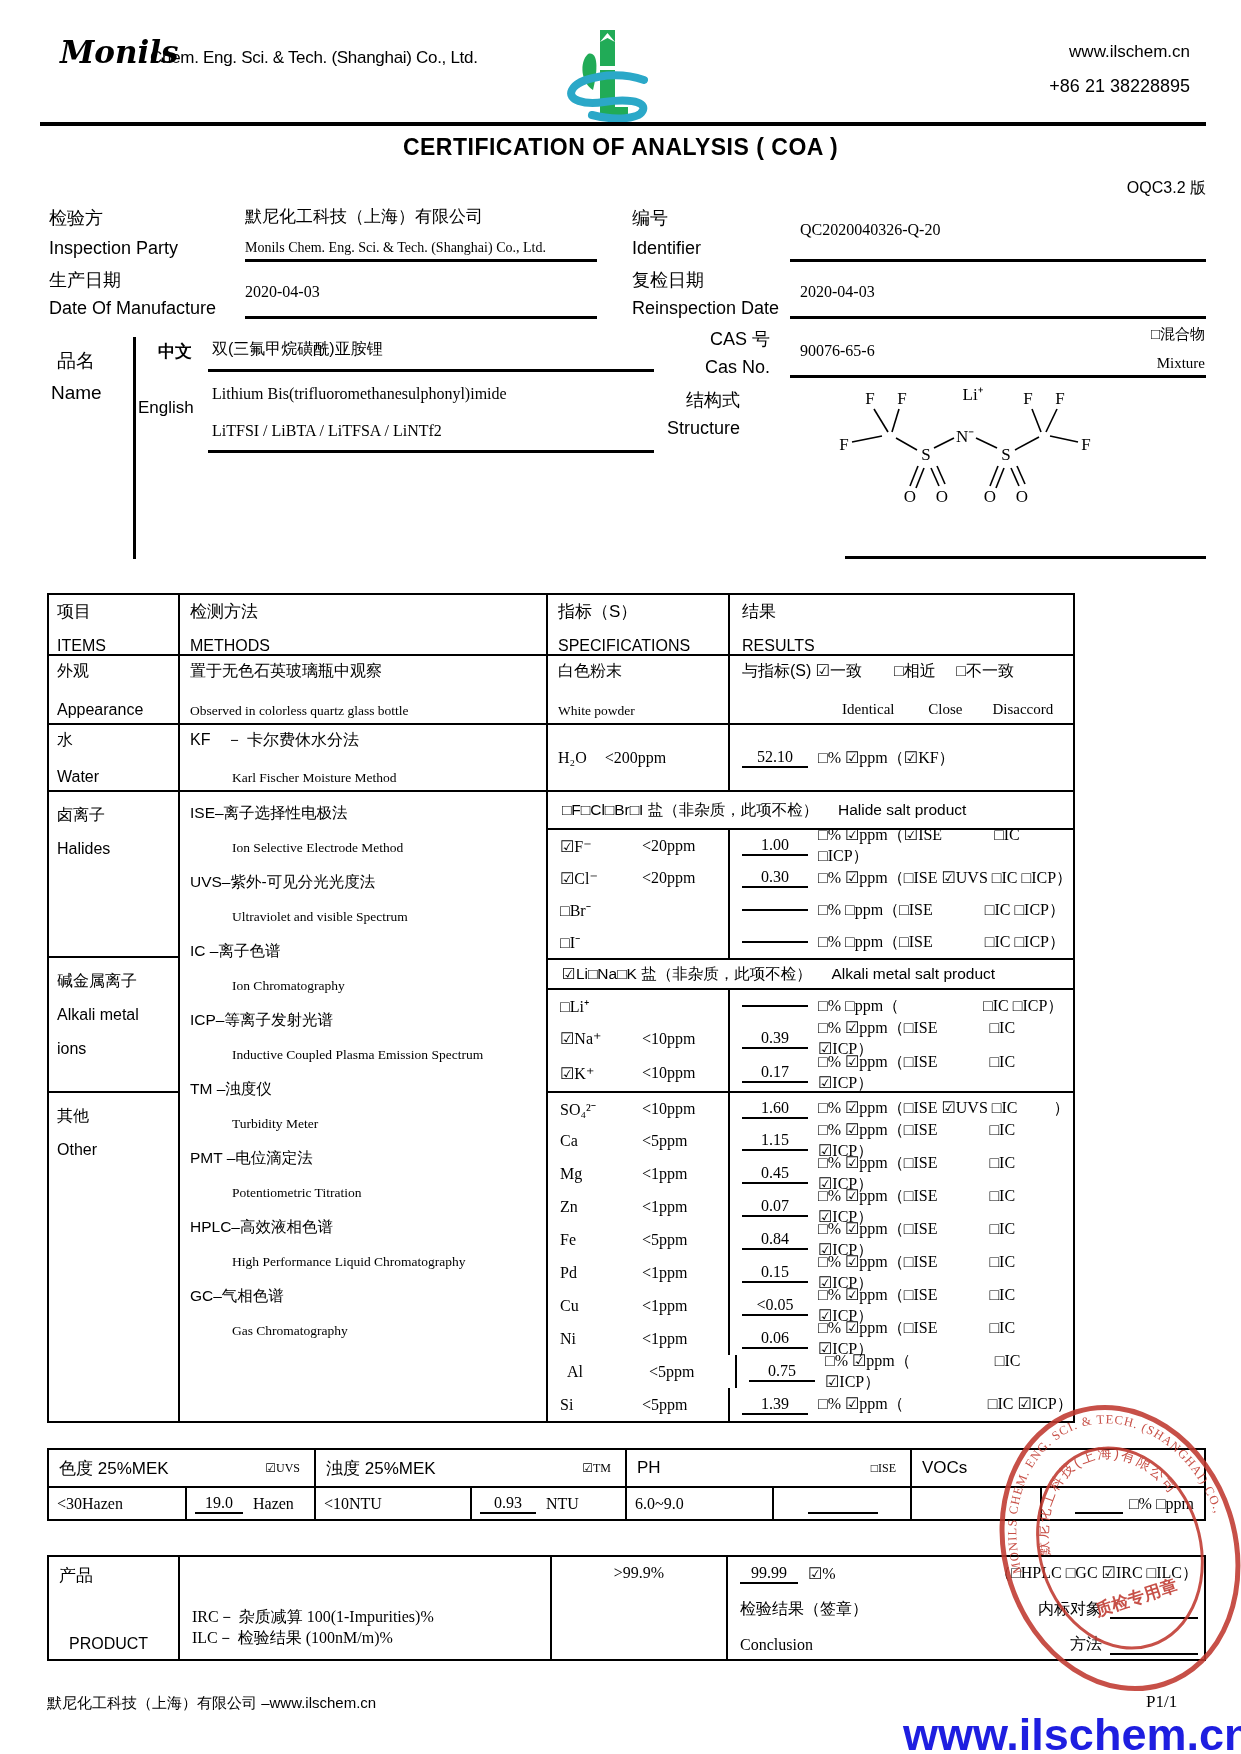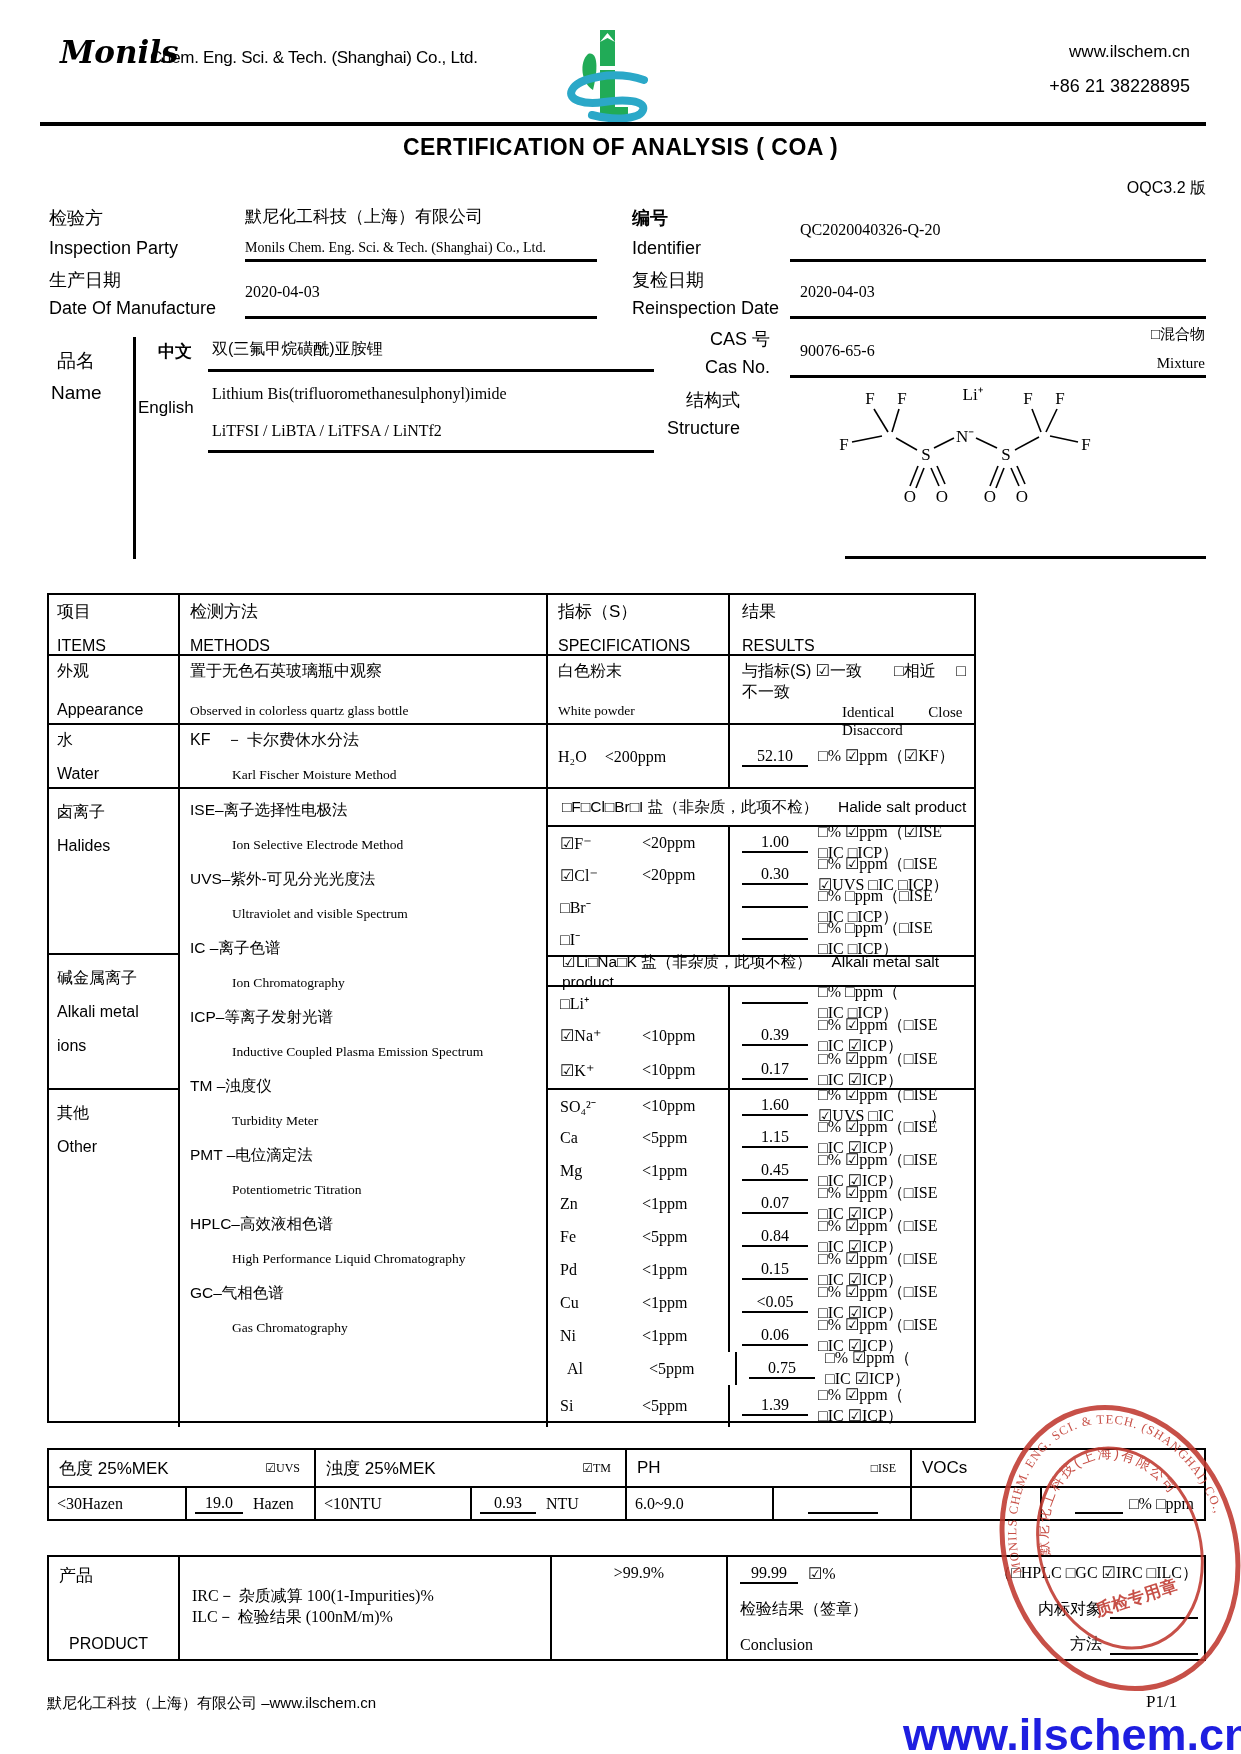--- a/index.html
+++ b/index.html
@@ -6,21 +6,21 @@
   #page{position:relative;width:1241px;height:1754px;margin:0 auto;background:#ffffff;
         color:#000;font-family:"Liberation Sans","DejaVu Sans",sans-serif;overflow:hidden;}
   .abs{position:absolute;}
   .en{font-family:"Liberation Serif","DejaVu Serif",serif;}
   .sans{font-family:"Liberation Sans","DejaVu Sans",sans-serif;}
   .b{font-weight:bold;}
   .line{position:absolute;background:#000;}
   .blank{display:inline-block;border-bottom:2.5px solid #000;height:18px;vertical-align:bottom;}
 
   
-  #mtable{position:absolute;left:47px;top:593px;width:929px;height:830px;border:2.5px solid #000;box-sizing:border-box;display:flex;flex-direction:column;}
+  #mtable{position:absolute;left:47px;top:593px;width:1028px;height:830px;border:2.5px solid #000;box-sizing:border-box;display:flex;flex-direction:column;}
   .mt-row{display:flex;border-bottom:2.5px solid #000;box-sizing:border-box;}
   .c1{width:131px;border-right:2.5px solid #000;box-sizing:border-box;padding:5px 6px 4px 8px;display:flex;flex-direction:column;justify-content:space-between;}
   .c2{width:368px;border-right:2.5px solid #000;box-sizing:border-box;padding:5px 6px 4px 10px;display:flex;flex-direction:column;justify-content:space-between;}
   .c3{width:182px;border-right:2.5px solid #000;box-sizing:border-box;padding:5px 4px 4px 10px;display:flex;flex-direction:column;justify-content:space-between;}
   .c4{flex:1;box-sizing:border-box;padding:5px 4px 4px 12px;display:flex;flex-direction:column;justify-content:space-between;}
   .hcn{font-size:17px;} .hen{font-size:16px;margin-top:14px;}
   .cn16{font-size:16px;} .en13{font-family:"Liberation Serif",serif;font-size:13.5px;}
   #mt-body{flex:1;display:flex;border-bottom:none;}
   .bc1{width:131px;border-right:2.5px solid #000;box-sizing:border-box;display:flex;flex-direction:column;}
   .sect{box-sizing:border-box;padding:6px 4px 2px 8px;font-size:16px;line-height:34px;}
@@ -39,21 +39,21 @@
   #qtable{position:absolute;left:47px;top:1448px;width:1159px;height:73px;border:2.5px solid #000;box-sizing:border-box;display:flex;flex-direction:column;}
   .q-head{display:flex;height:38px;border-bottom:2.5px solid #000;box-sizing:border-box;}
   .qh{display:flex;align-items:center;justify-content:space-between;border-right:2.5px solid #000;box-sizing:border-box;padding:0 14px 0 10px;font-size:17px;}
   .qh .chk{font-family:Liberation Serif, serif;font-size:12px;}
   .q-data{display:flex;flex:1;}
   .qd{display:flex;align-items:center;border-right:2.5px solid #000;box-sizing:border-box;padding:0 6px 0 8px;font-family:"Liberation Serif",serif;font-size:16px;}
 
   
   #ptable{position:absolute;left:47px;top:1555px;width:1159px;height:106px;border:2.5px solid #000;box-sizing:border-box;display:flex;}
   .p1{width:131px;border-right:2.5px solid #000;box-sizing:border-box;padding:7px 4px 6px 10px;display:flex;flex-direction:column;justify-content:space-between;font-size:17px;}
-  .p2{width:372px;border-right:2.5px solid #000;box-sizing:border-box;padding:7px 4px 10px 12px;display:flex;flex-direction:column;justify-content:center;font-family:"Liberation Serif",serif;font-size:16px;}
+  .p2{width:372px;border-right:2.5px solid #000;box-sizing:border-box;padding:7px 4px 10px 12px;display:flex;flex-direction:column;justify-content:flex-end;font-family:"Liberation Serif",serif;font-size:16px;}
   .p3{width:176px;border-right:2.5px solid #000;box-sizing:border-box;padding:7px 0 0 0;text-align:center;font-family:"Liberation Serif",serif;font-size:16px;}
   .p4{flex:1;box-sizing:border-box;padding:6px 6px 4px 12px;display:flex;flex-direction:column;justify-content:space-between;font-family:"Liberation Serif",serif;font-size:16px;}
   .prow{display:flex;align-items:center;}
 
   
   #stamp{position:absolute;left:995px;top:1398px;transform:rotate(-18deg);opacity:.88;}
   #watermark{position:absolute;left:903px;top:1709px;font-size:45px;font-weight:bold;color:#1e1ee0;letter-spacing:0px;}
 </style>
 </head>
 <body>
@@ -80,21 +80,21 @@
   <div class="abs b" style="left:0;top:134px;width:1241px;text-align:center;font-size:23px;letter-spacing:0.5px;">CERTIFICATION OF ANALYSIS ( COA )</div>
 
   <div class="abs" style="left:900px;top:178px;width:306px;text-align:right;font-size:16px;">OQC3.2 版</div>
 
   <div class="abs" style="left:49px;top:206px;font-size:18px;">检验方</div>
   <div class="abs" style="left:49px;top:238px;font-size:18px;">Inspection Party</div>
   <div class="abs" style="left:245px;top:205px;font-size:17px;">默尼化工科技（上海）有限公司</div>
   <div class="abs en" style="left:245px;top:240px;font-size:14px;">Monils Chem. Eng. Sci. &amp; Tech. (Shanghai) Co., Ltd.</div>
   <div class="line" style="left:245px;top:259px;width:352px;height:3px;"></div>
 
-  <div class="abs" style="left:632px;top:206px;font-size:18px;font-weight:bold;">编号</div>
+  <div class="abs" style="left:632px;top:206px;font-size:18px;">编号</div>
   <div class="abs" style="left:632px;top:238px;font-size:18px;">Identifier</div>
   <div class="abs en" style="left:800px;top:221px;font-size:16px;">QC2020040326-Q-20</div>
   <div class="line" style="left:790px;top:259px;width:416px;height:3px;"></div>
 
   <div class="abs" style="left:49px;top:268px;font-size:18px;">生产日期</div>
   <div class="abs" style="left:49px;top:298px;font-size:18px;">Date Of Manufacture</div>
   <div class="abs en" style="left:245px;top:283px;font-size:16px;">2020-04-03</div>
   <div class="line" style="left:245px;top:316px;width:352px;height:3px;"></div>
 
   <div class="abs" style="left:632px;top:268px;font-size:18px;">复检日期</div>

